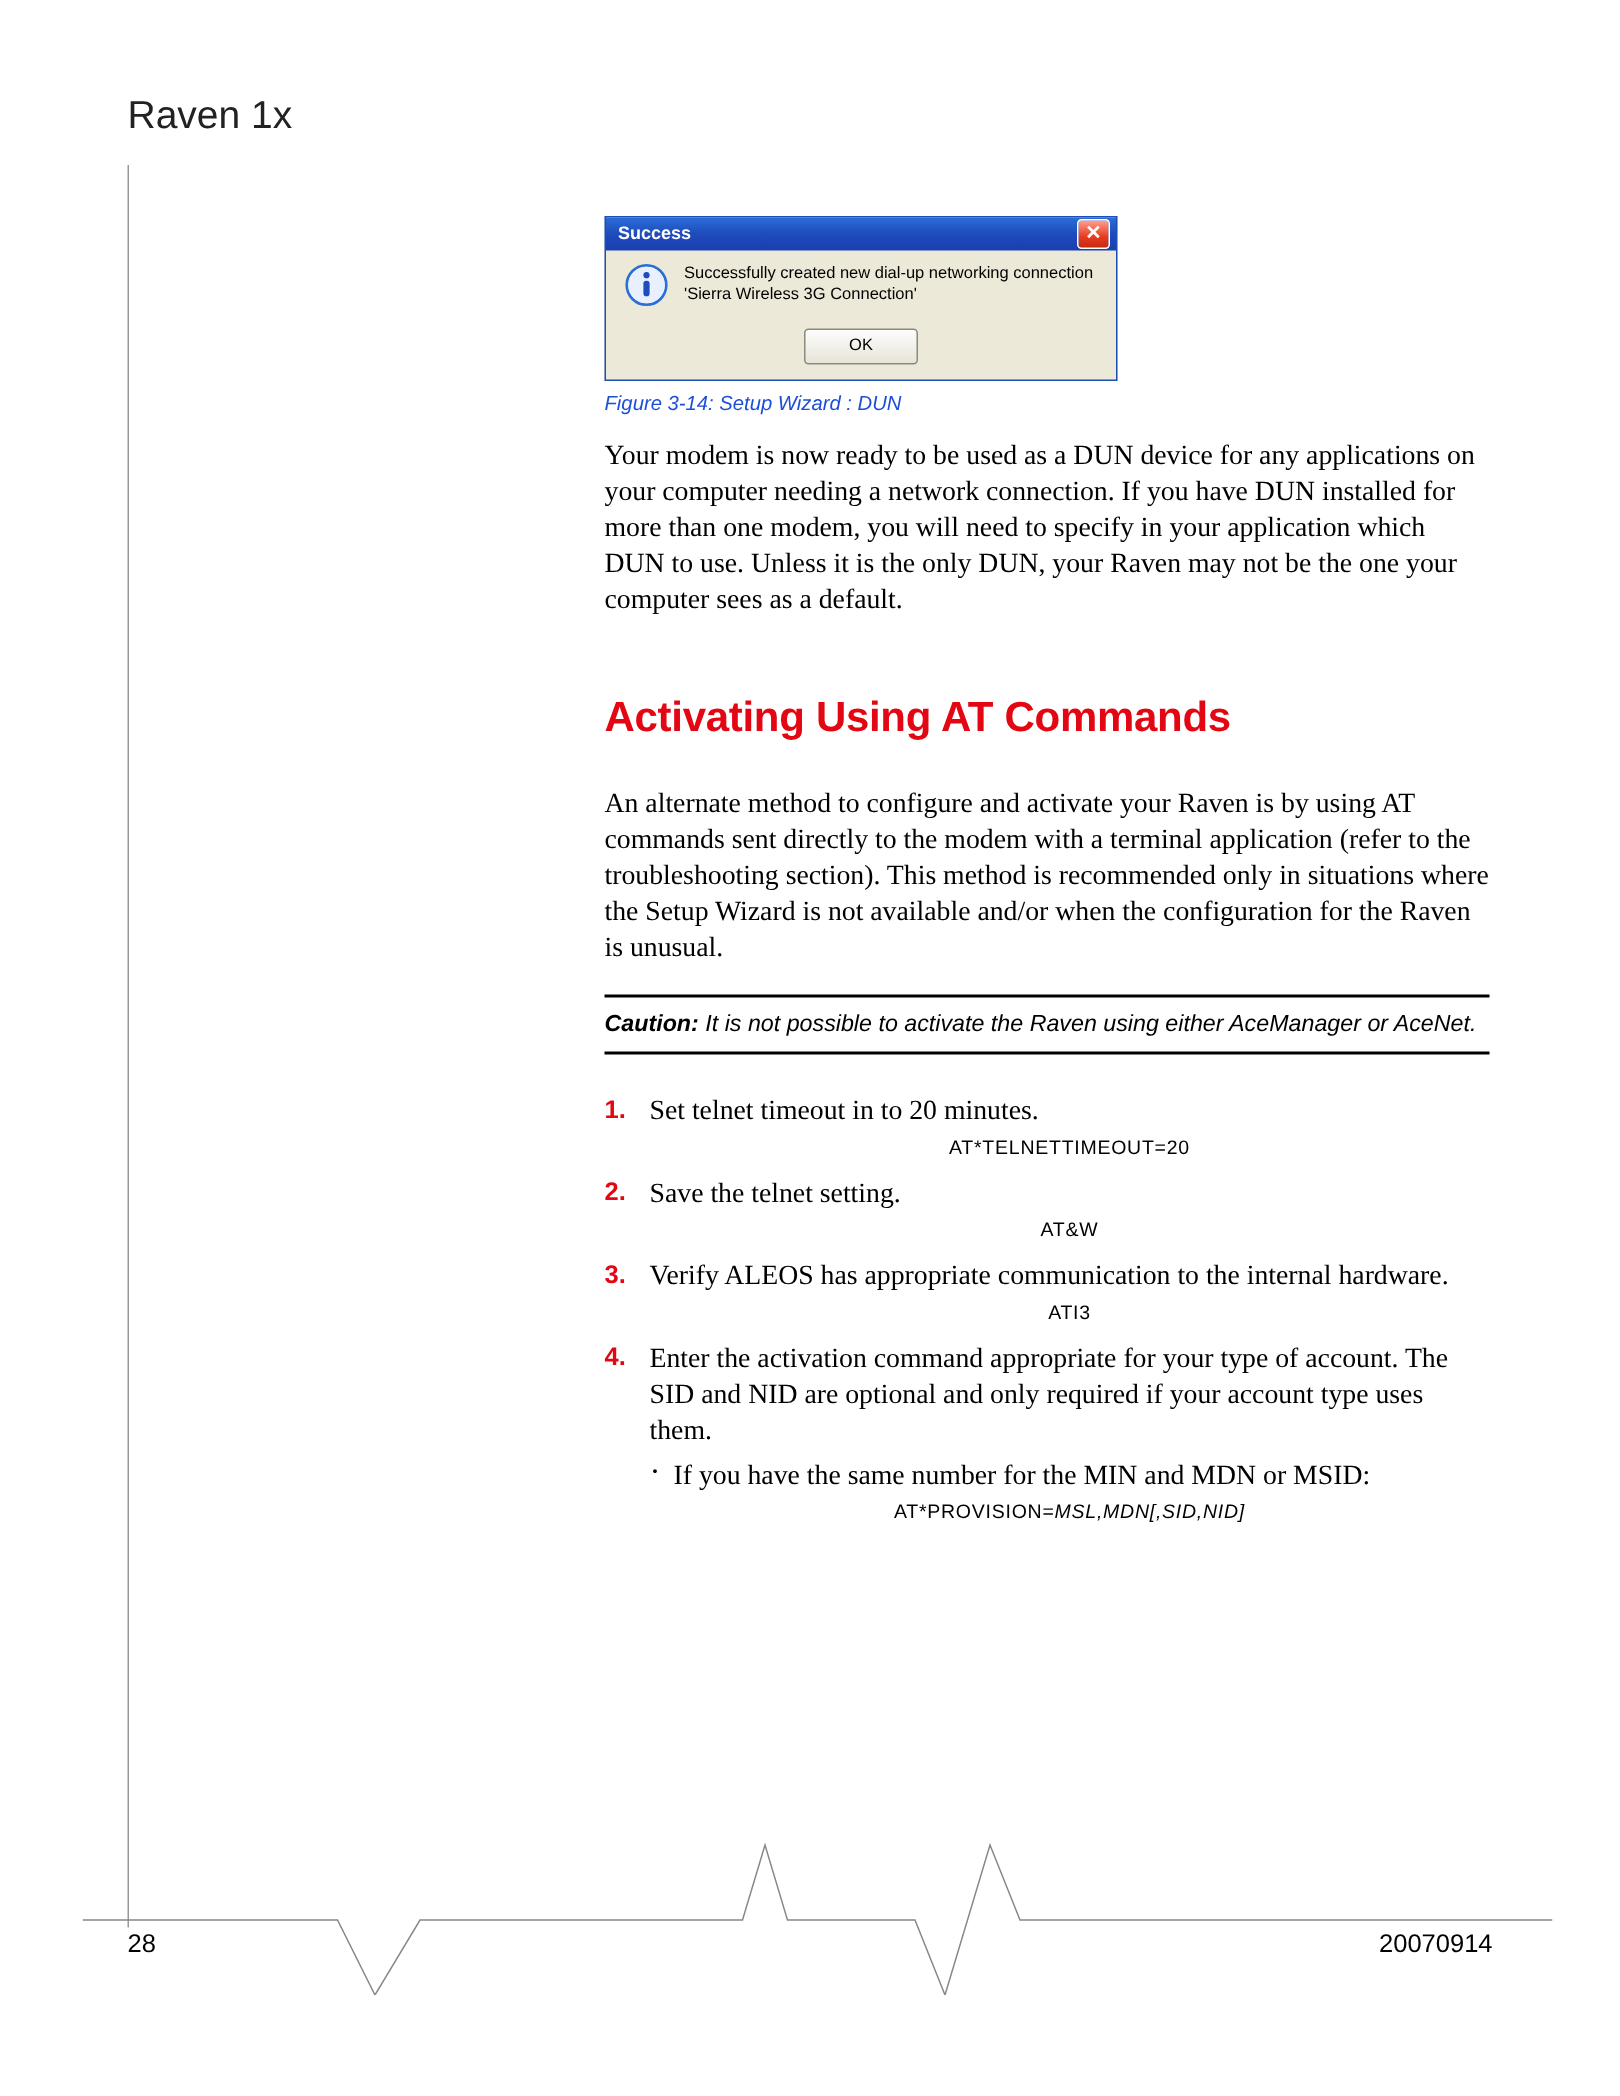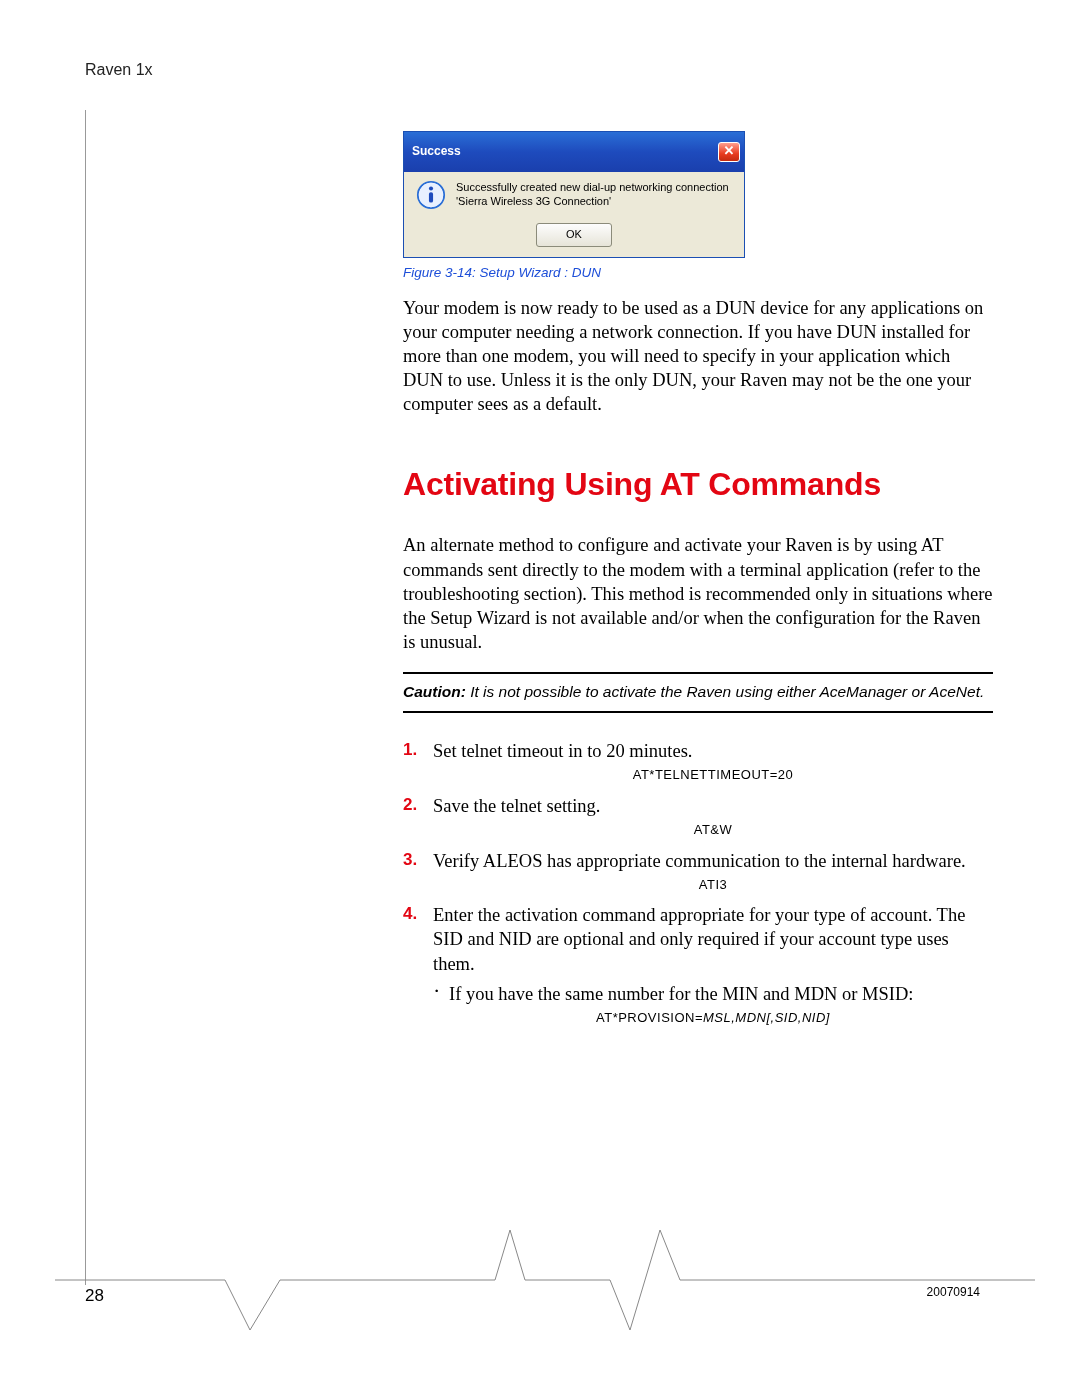--- a/index.html
+++ b/index.html
@@ -16,21 +16,21 @@
   }
   .page {
     position: absolute;
     left: 85px;
     top: 60px;
     width: 910px;
     height: 1300px;
   }
   .doc-title {
     font-family: Arial, Helvetica, sans-serif;
-    font-size: 16px;
+    font-size: 26px;
     color: #222;
     margin-bottom: 50px;
   }
   .vline {
     position: absolute;
     left: 0;
     top: 50px;
     width: 1px;
     height: 1175px;
     background: #999;
@@ -46,21 +46,21 @@
     border: 1px solid #1b4fb3;
     background: #ece9d8;
     font-family: Tahoma, Arial, sans-serif;
     font-size: 11px;
     color: #000;
     margin-bottom: 6px;
   }
   .dialog .titlebar {
     background: linear-gradient(to bottom, #2a6ed6 0%, #1e4bbd 50%, #1a3fad 100%);
     color: #fff;
-    height: 40px;
+    height: 22px;
     display: flex;
     align-items: center;
     justify-content: space-between;
     padding: 0 4px 0 8px;
     font-weight: bold;
     font-size: 12px;
   }
   .dialog .closebtn {
     width: 20px;
     height: 18px;
@@ -112,21 +112,21 @@
     margin-bottom: 14px;
   }
   .para {
     margin: 0 0 18px 0;
     text-align: left;
   }
   h2.section {
     font-family: Arial, Helvetica, sans-serif;
     color: #e30613;
     font-weight: bold;
-    font-size: 32px;
+    font-size: 28px;
     margin: 48px 0 28px 0;
     letter-spacing: -0.2px;
   }
   .caution-block {
     border-top: 2px solid #000;
     border-bottom: 2px solid #000;
     padding: 8px 0;
     margin: 12px 0 26px 0;
     font-family: Arial, Helvetica, sans-serif;
     font-size: 15.5px;
@@ -188,24 +188,24 @@
   
   .pagenum {
     position: absolute;
     left: 0;
     top: 1225px;
     font-family: Liberation Sans, sans-serif;
     font-size: 17px;
   }
   .docdate {
     position: absolute;
-    right: 15px;
+    right: 0;
     top: 1225px;
     font-family: Arial, Helvetica, sans-serif;
-    font-size: 12px;
+    font-size: 17px;
   }
 
   
   .ekg {
     position: absolute;
     left: -30px;
     top: 1150px;
     width: 980px;
     height: 120px;
   }

